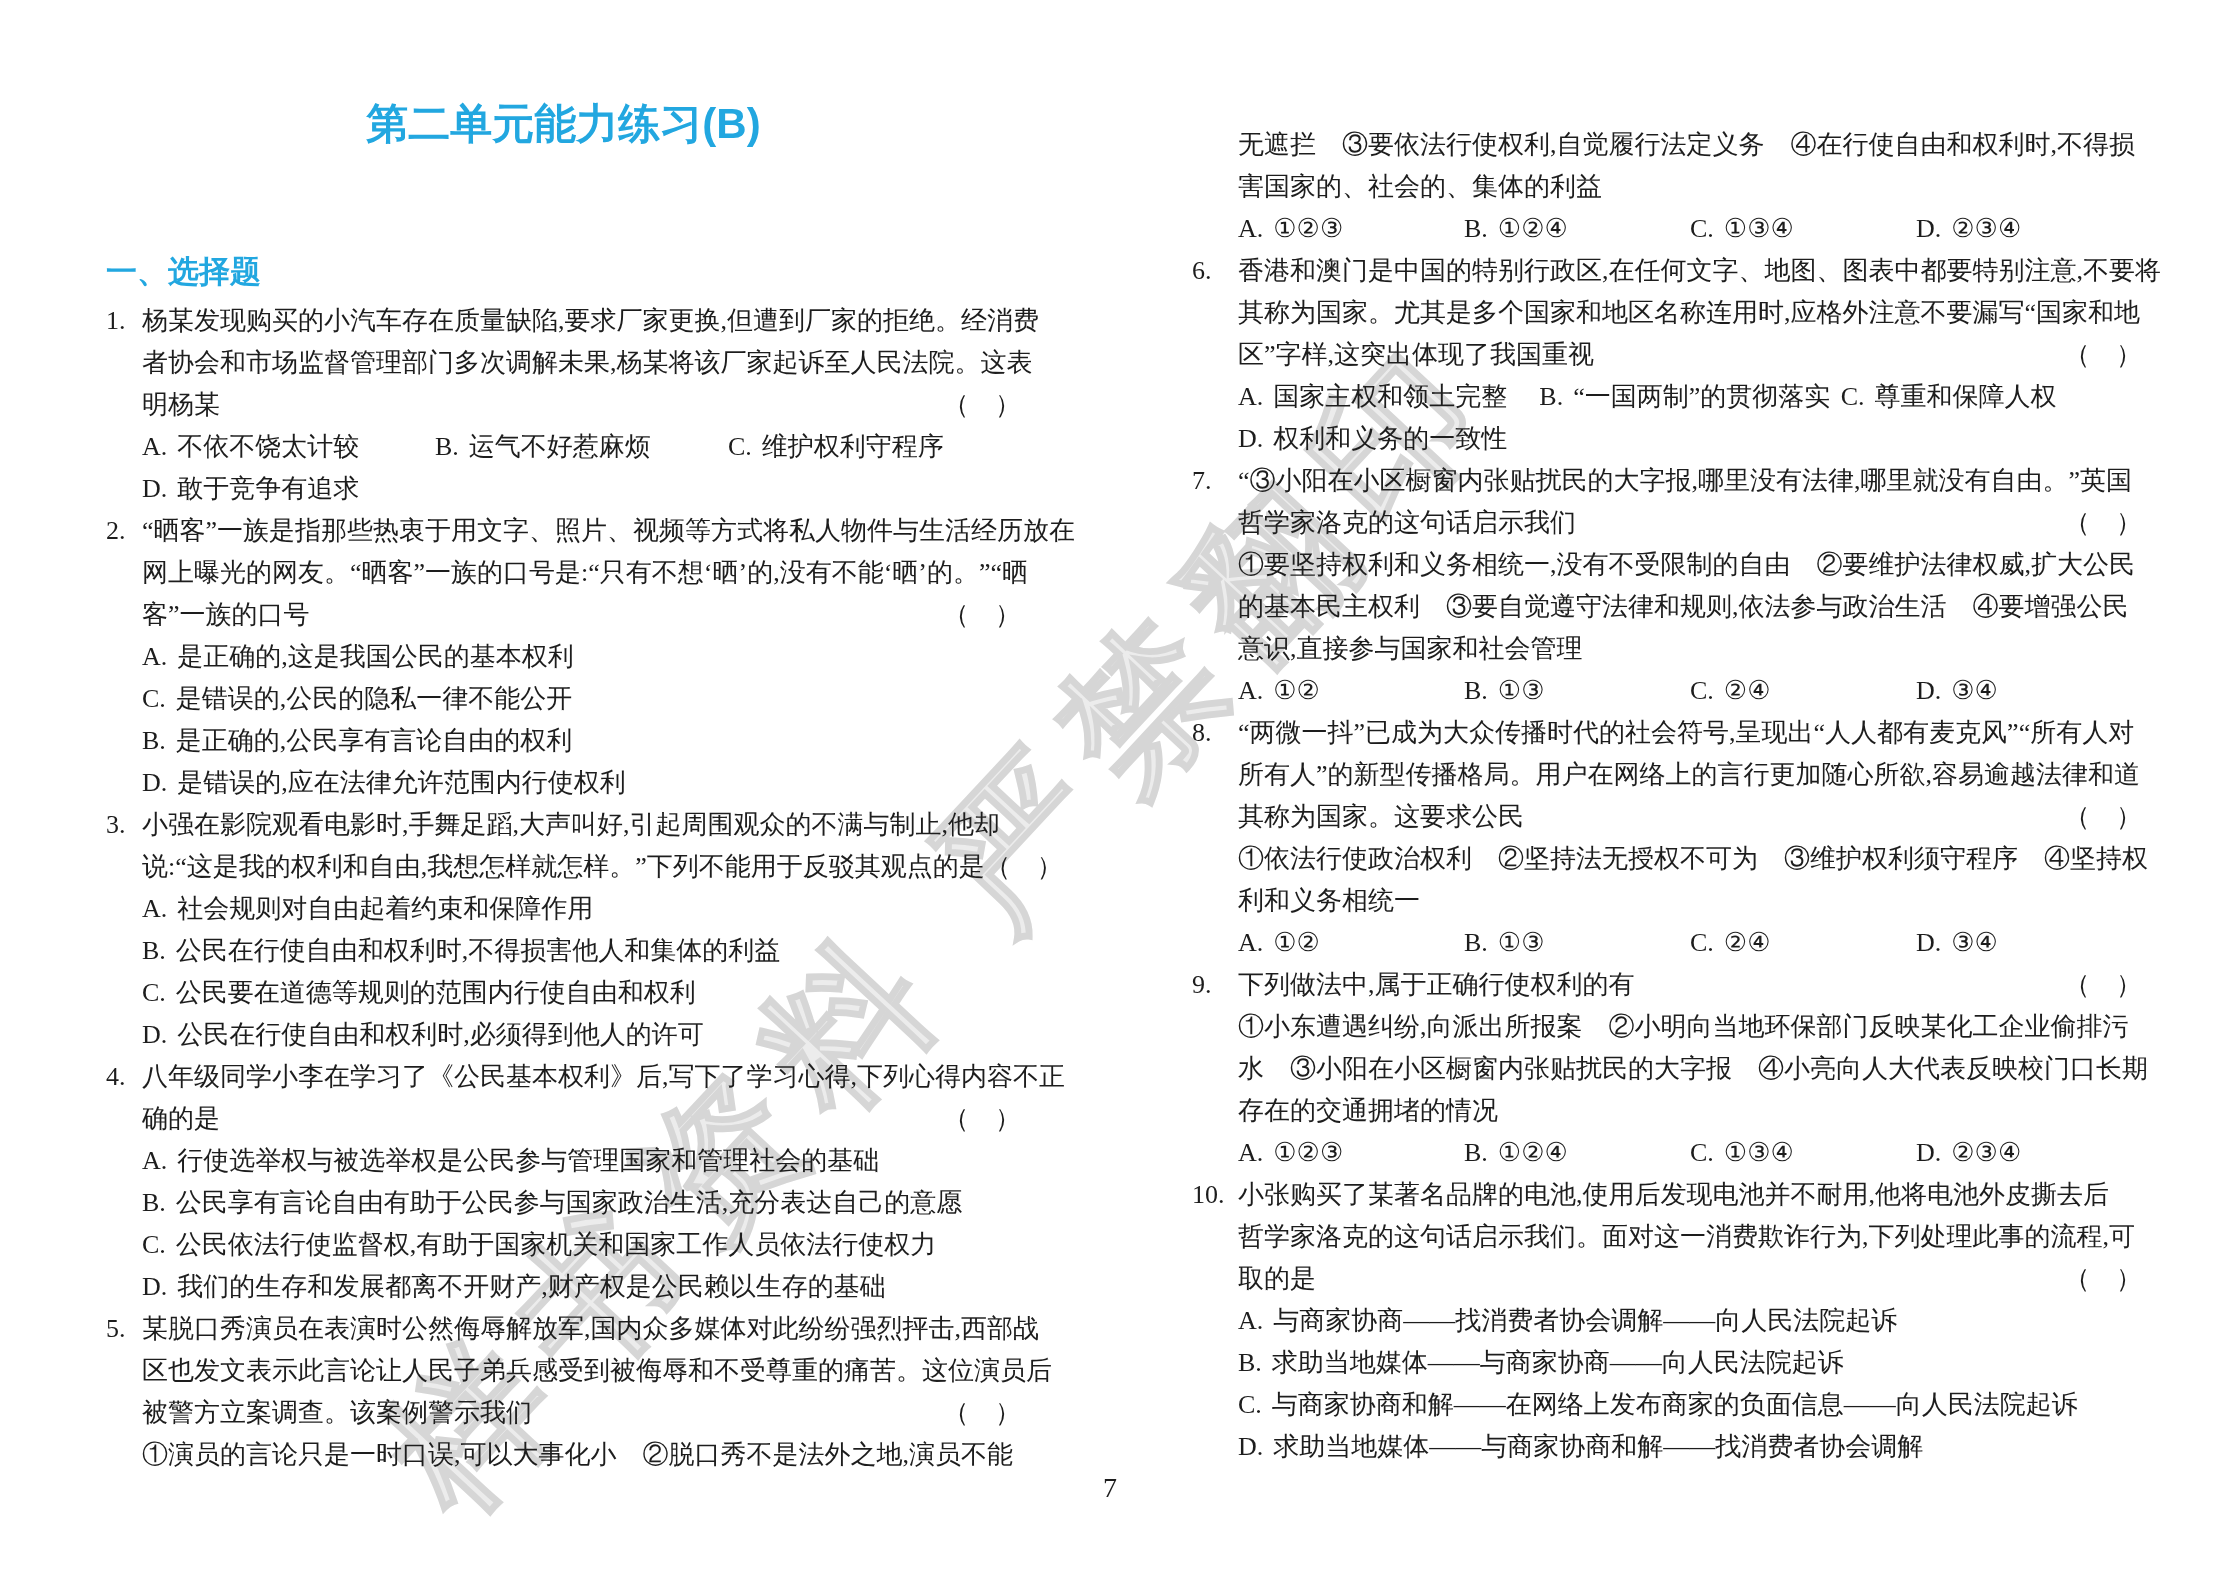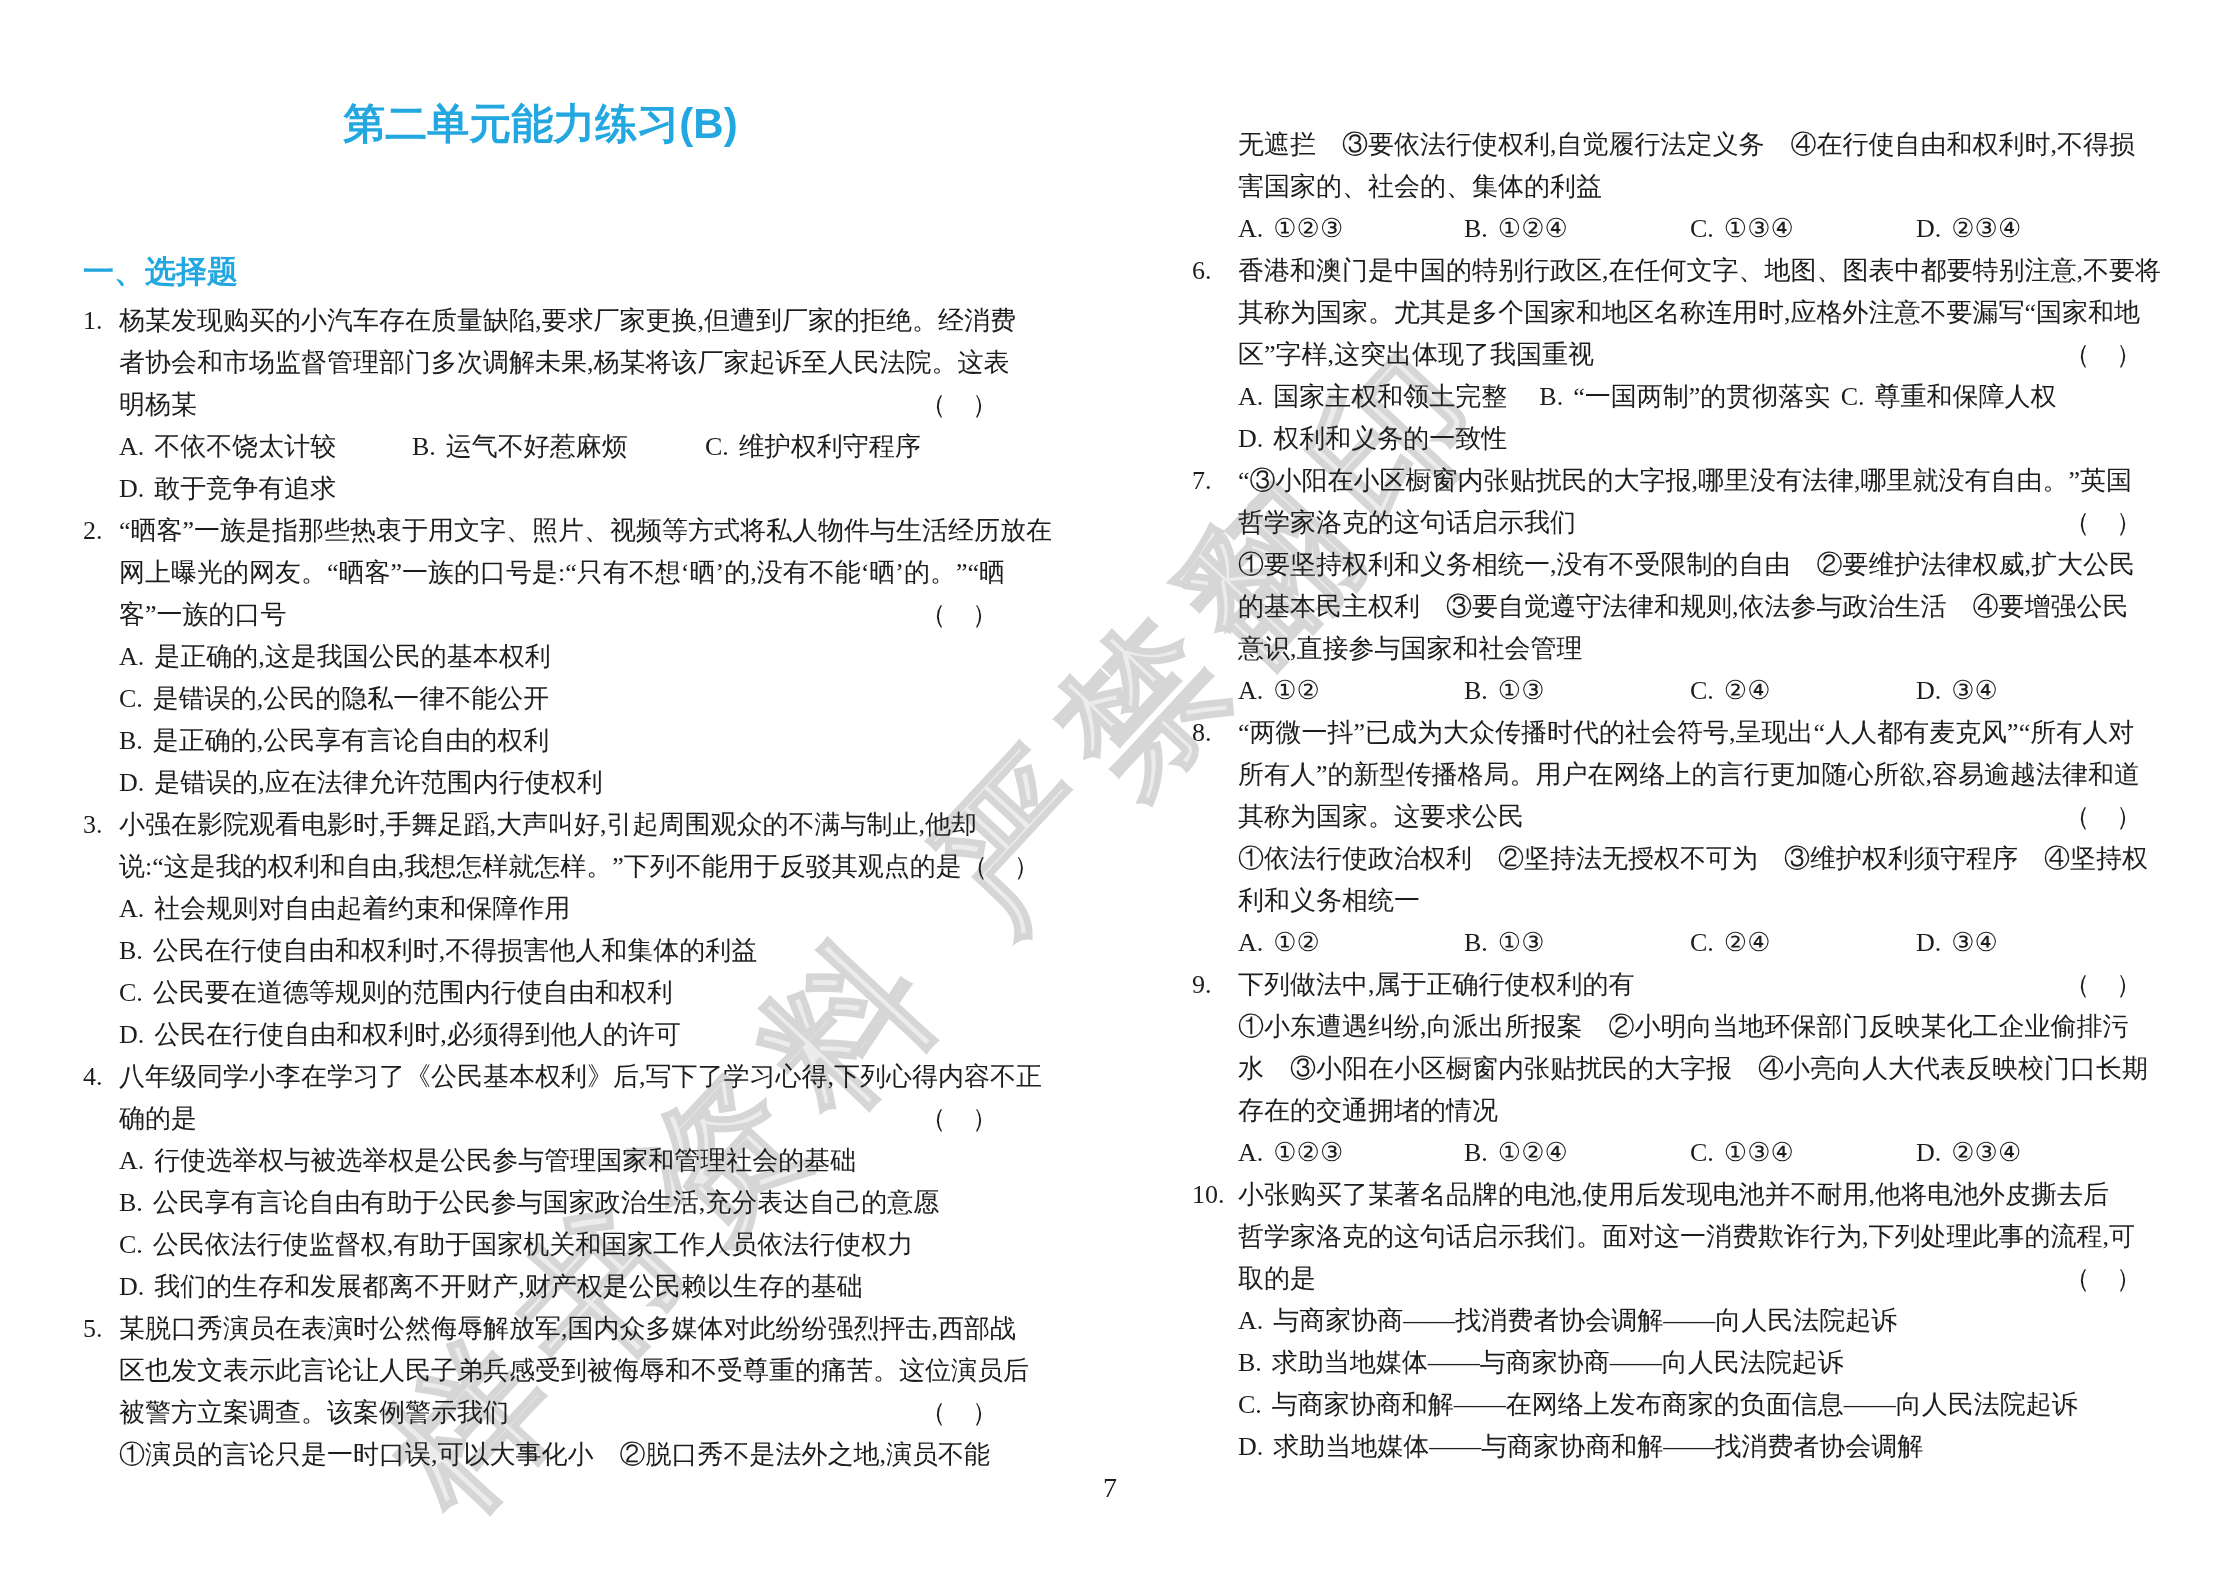--- a/index.html
+++ b/index.html
@@ -9,21 +9,21 @@
     font-family:"Liberation Serif","DejaVu Serif",serif;color:#1d1d1d;font-size:26px;
   }
   .watermark{
     position:absolute;left:150px;top:760px;width:1700px;white-space:nowrap;
     transform:rotate(-47deg);transform-origin:50% 50%;
     font-family:"Liberation Sans","DejaVu Sans",sans-serif;font-weight:bold;
     font-size:155px;letter-spacing:28px;color:#ececec;
     -webkit-text-stroke:2px #d6d6d6;pointer-events:none;
   }
   .col{position:absolute;top:0;}
-  .col-left{left:83px;width:915px;--indent:36px;}
+  .col-left{left:106px;width:915px;--indent:36px;}
   .col-right{left:1192px;width:950px;--indent:46px;padding-top:124px;}
   .title{
     margin:100px 0 0 0;text-align:center;line-height:48px;font-size:42px;font-weight:bold;
     font-family:"Liberation Sans","DejaVu Sans",sans-serif;color:var(--accent);
   }
   .section{
     margin:104px 0 8px 0;line-height:40px;font-size:31px;font-weight:bold;
     font-family:"Liberation Sans","DejaVu Sans",sans-serif;color:var(--accent);
   }
   .question{position:relative;padding-left:var(--indent);}

